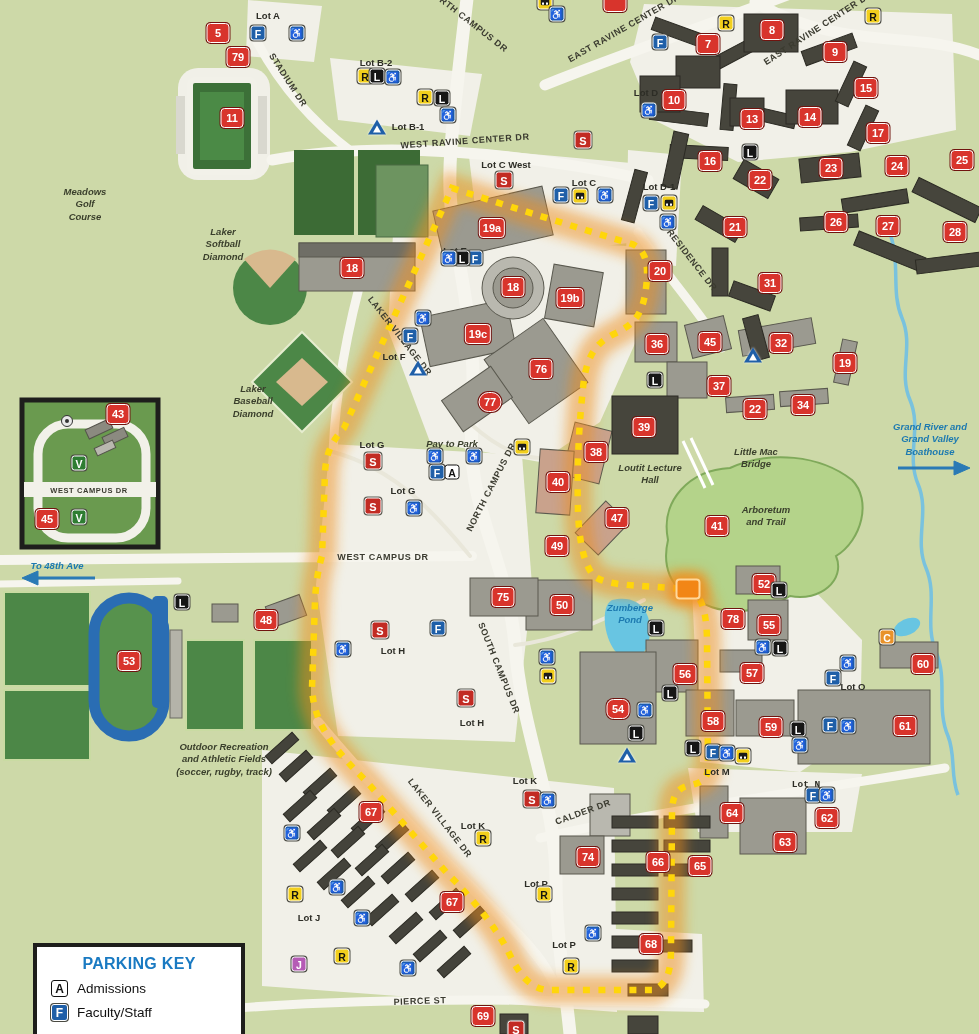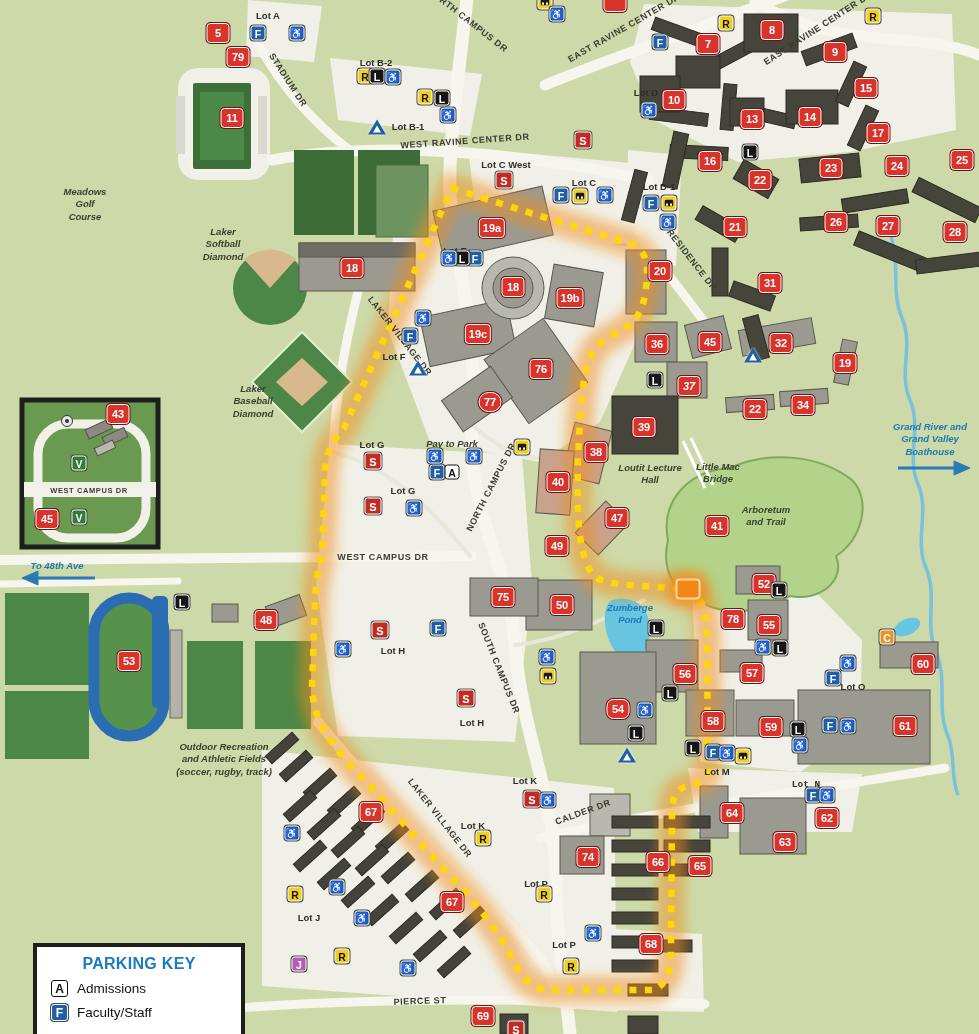--- a/index.html
+++ b/index.html
@@ -303,21 +303,21 @@
 Golf
 Course</div>
       <div class="place" style="color: rgb(58, 63, 44); left: 223px; top: 245px;">Laker
 Softball
 Diamond</div>
       <div class="place" style="color: rgb(58, 63, 44); left: 253px; top: 402px;">Laker
 Baseball
 Diamond</div>
       <div class="place" style="color: rgb(58, 63, 44); left: 650px; top: 474px;">Loutit Lecture
 Hall</div>
-      <div class="place" style="color: rgb(58, 63, 44); left: 718px; top: 458px; margin-top: 15px;">Little Mac
+      <div class="place" style="color: rgb(58, 63, 44); left: 756px; top: 458px;">Little Mac
 Bridge</div>
       <div class="place" style="color: rgb(58, 63, 44); left: 766px; top: 516px; text-align: center;">Arboretum
 and Trail</div>
       <div class="place" style="color: rgb(29, 122, 176); left: 930px; top: 440px;">Grand River and
 Grand Valley
 Boathouse</div>
       <div class="place" style="color: rgb(29, 122, 176); left: 630px; top: 614px;">Zumberge
 Pond</div>
       <div class="place" style="color: rgb(29, 122, 176); left: 57px; top: 566px;">To 48th Ave</div>
       <div class="place" style="color: rgb(58, 63, 44); left: 224px; top: 760px;">Outdoor Recreation
@@ -351,21 +351,21 @@
       <div class="bdg b-n" style="left: 962px; top: 160px;">25</div>
       <div class="bdg b-n" style="left: 836px; top: 222px;">26</div>
       <div class="bdg b-n" style="left: 888px; top: 226px;">27</div>
       <div class="bdg b-n" style="left: 955px; top: 232px; text-align: right;">28</div>
       <div class="bdg b-n" style="left: 770px; top: 283px;">31</div>
       <div class="bdg b-n" style="left: 781px; top: 343px;">32</div>
       <div class="bdg b-n" style="left: 845px; top: 363px;">19</div>
       <div class="bdg b-n" style="left: 803px; top: 405px;">34</div>
       <div class="bdg b-n" style="left: 755px; top: 409px;">22</div>
       <div class="bdg b-n" style="left: 657px; top: 344px;">36</div>
-      <div class="bdg b-n" style="left: 689px; top: 386px; font-style: italic;">37</div>
+      <div class="bdg b-n" style="left: 719px; top: 386px;">37</div>
       <div class="bdg b-n" style="left: 596px; top: 452px;">38</div>
       <div class="bdg b-n" style="left: 644px; top: 427px;">39</div>
       <div class="bdg b-n" style="left: 558px; top: 482px;">40</div>
       <div class="bdg b-n" style="left: 717px; top: 526px;">41</div>
       <div class="bdg b-n" style="left: 118px; top: 414px;">43</div>
       <div class="bdg b-n" style="left: 710px; top: 342px;">45</div>
       <div class="bdg b-n" style="left: 47px; top: 519px;">45</div>
       <div class="bdg b-n" style="left: 617px; top: 518px;">47</div>
       <div class="bdg b-n" style="left: 266px; top: 620px;">48</div>
       <div class="bdg b-n" style="left: 557px; top: 546px;">49</div>

